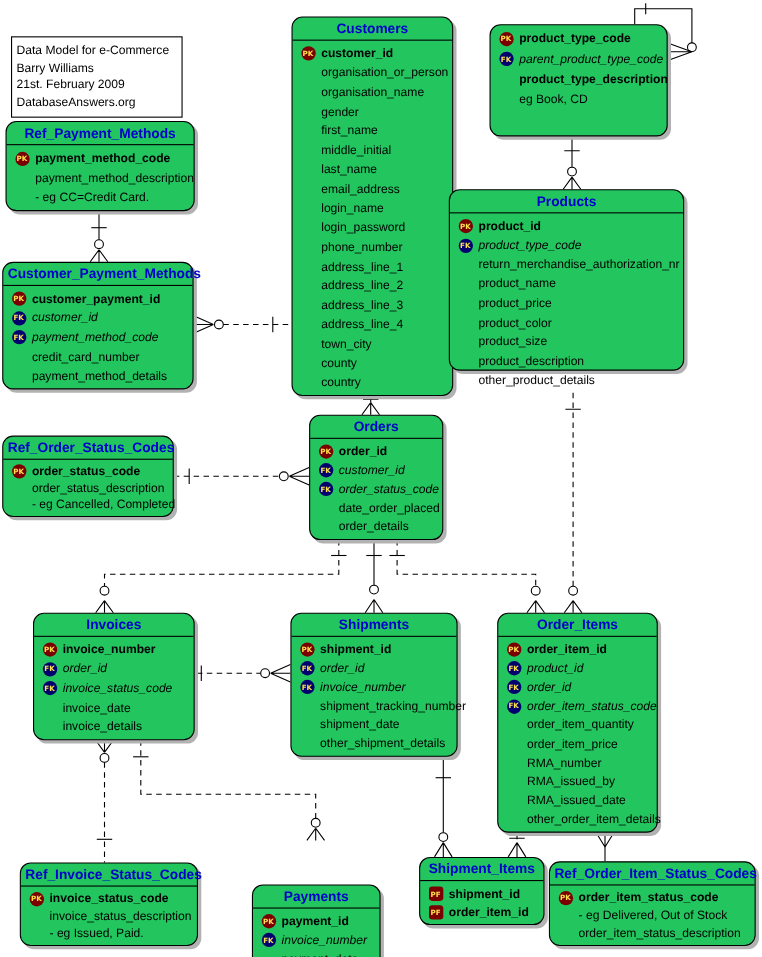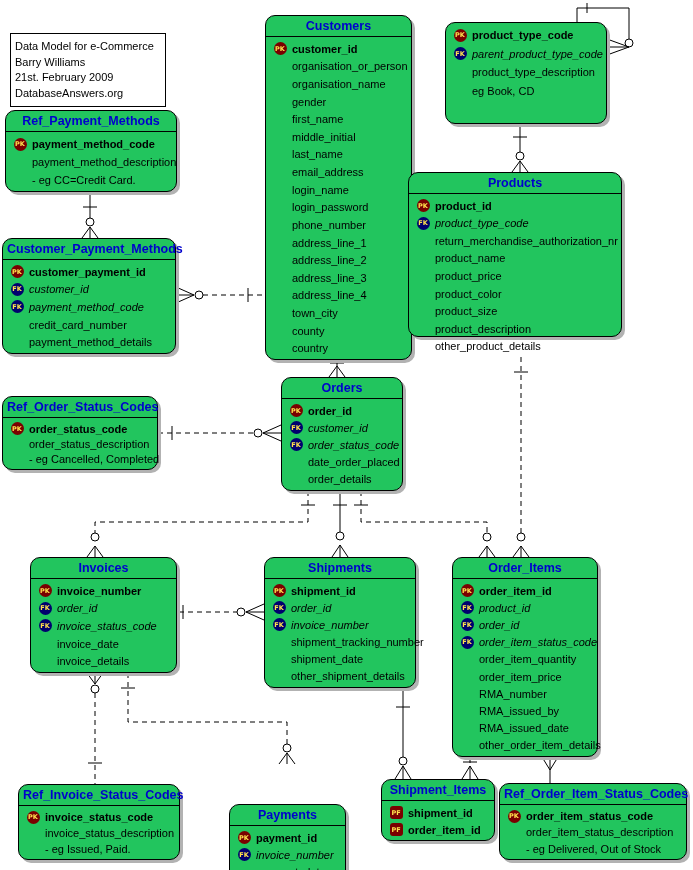--- a/index.html
+++ b/index.html
@@ -245,21 +245,21 @@
               <span class="keyicon pk">PK</span>
             </span>
             <span class="label">product_type_code</span>
           </div>
           <div class="attr fk" style="height: 18.5px;">
             <span class="gutter">
               <span class="keyicon fk">FK</span>
             </span>
             <span class="label">parent_product_type_code</span>
           </div>
-          <div class="attr" style="height: 18.5px;">
+          <div class="attr" style="height: 18.5px; font-weight: bold;">
             <span class="gutter"></span>
             <span class="label">product_type_description</span>
           </div>
           <div class="attr" style="height: 18.5px;">
             <span class="gutter"></span>
             <span class="label">eg Book, CD</span>
           </div>
         </div>
       </div>
       <div class="entity" style="left: 5px; top: 110px; width: 172px; height: 82px;">
@@ -591,23 +591,23 @@
         <div class="entity-title">Ref_Order_Item_Status_Codes</div>
         <div class="attrs">
           <div class="attr pk" style="height: 16.3333px;">
             <span class="gutter">
               <span class="keyicon pk">PK</span>
             </span>
             <span class="label">order_item_status_code</span>
           </div>
           <div class="attr" style="height: 16.3333px;">
             <span class="gutter"></span>
+            <span class="label">- eg Delivered, Out of Stock</span>
+          </div>
+          <div class="attr" style="height: 16.3333px;">
+            <span class="gutter"></span>
             <span class="label">order_item_status_description</span>
           </div>
-          <div class="attr" style="height: 16.3333px;">
-            <span class="gutter"></span>
-            <span class="label">- eg Delivered, Out of Stock</span>
-          </div>
         </div>
       </div>
     </div>
 
 </div>
 
 </body></html>

